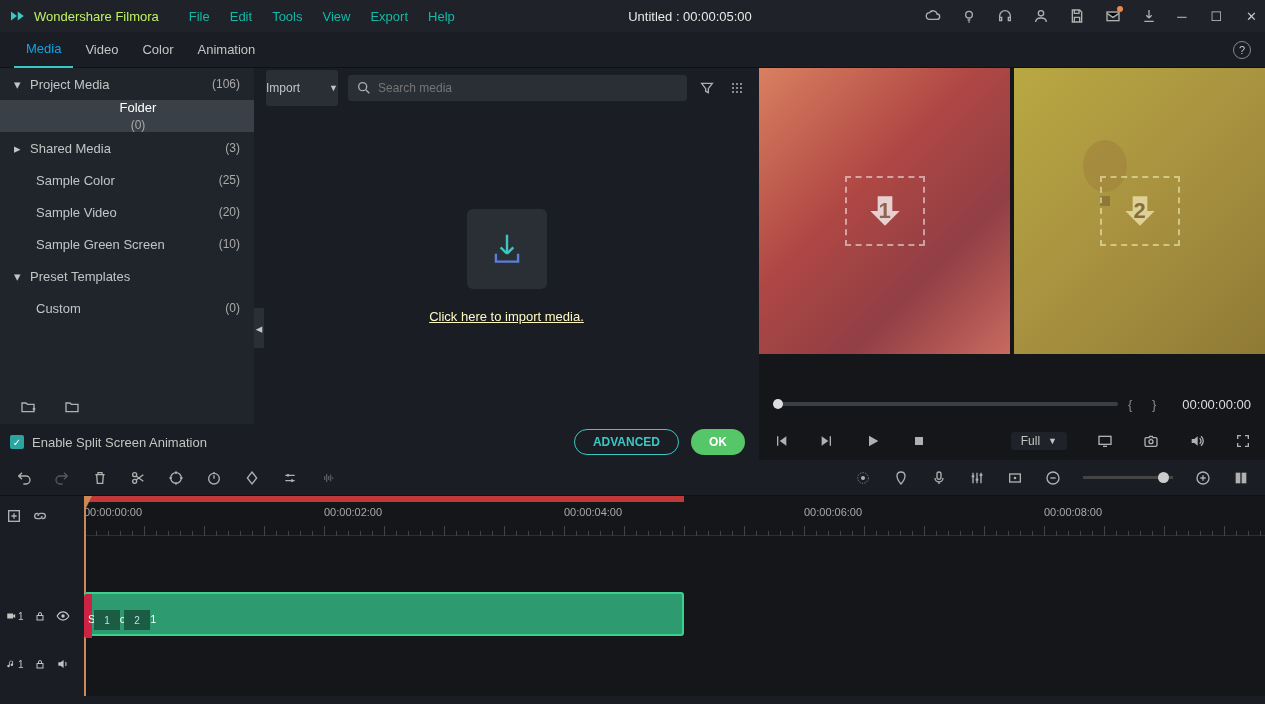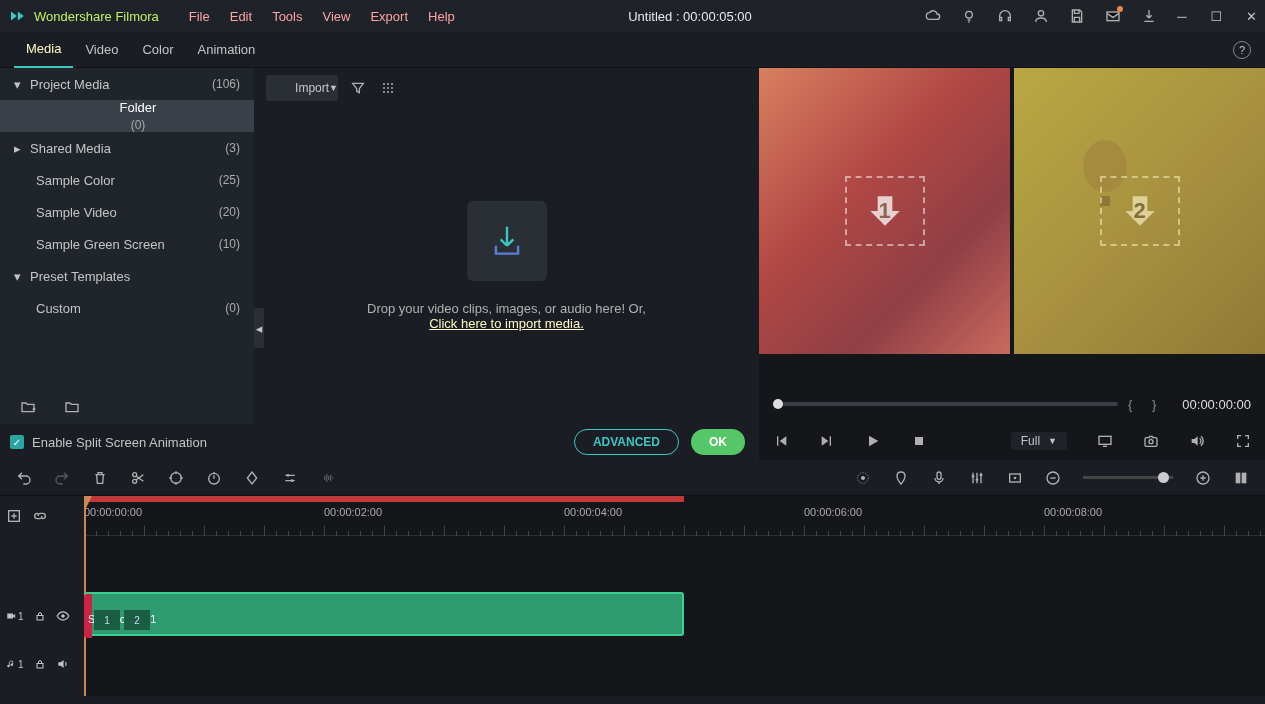--- a/index.html
+++ b/index.html
@@ -1,51 +1,51 @@
 <!DOCTYPE html>
 <html><head>
 <meta charset="utf-8">
 <style>
 * { margin:0; padding:0; box-sizing:border-box; font-family:"Segoe UI",Arial,sans-serif; }
 body { background:#1a1d23; color:#c4c4c4; width:1265px; height:704px; overflow:hidden; font-size:13px; }
 .titlebar { height:32px; background:#1f2228; display:flex; align-items:center; padding:0 8px; }
 .logo { width:18px; height:18px; margin-right:8px; display:flex; align-items:center; }
 .app-name { color:#bef264; font-size:13px; margin-right:30px; }
 .menu { display:flex; gap:20px; }
-.menu-item { color:#fca5a5; cursor:pointer; }
+.menu-item { color:#14b8a6; cursor:pointer; }
 .title-center { flex:1; text-align:center; color:#e8e8e8; }
 .title-icons { display:flex; gap:20px; align-items:center; margin-right:20px; }
 .title-icons svg { width:16px; height:16px; }
 .window-controls { display:flex; gap:24px; }
 .window-controls span { cursor:pointer; color:#c4c4c4; }
 
 .tabs-row { height:36px; background:#1a1d23; display:flex; align-items:center; padding:0 14px; border-bottom:1px solid #0f1115; }
 .tab { padding:0 12px; height:36px; display:flex; align-items:center; cursor:pointer; color:#c4c4c4; }
-.tab.active { color:#fef9c3; border-bottom:2px solid #3cc7c3; }
+.tab.active { color:#0ea5e9; border-bottom:2px solid #3cc7c3; }
 .tabs-row .help { margin-left:auto; width:18px; height:18px; border:1px solid #888; border-radius:50%; display:flex; align-items:center; justify-content:center; font-size:11px; }
 
 .body-row { display:flex; height:392px; }
 .sidebar { width:254px; background:#20252c; display:flex; flex-direction:column; }
 .side-item { height:32px; display:flex; align-items:center; padding:0 14px; cursor:pointer; justify-content:space-between; }
 .side-item .left { display:flex; align-items:center; gap:8px; }
 .side-item.selected { background:#3a4048; color:#fff;flex-direction:column; }
 .side-item .chev { width:8px; display:inline-block; }
 .side-item.child { padding-left:36px; }
 .side-count { color:#aaa; font-size:12px; }
 .sidebar-bottom { margin-top:auto; height:34px; display:flex; align-items:center; gap:28px; padding:0 20px; }
 .splitscreen-row { height:36px; display:flex; align-items:center; padding:0 10px; gap:8px; background:#1a1d23; }
 .checkbox { width:14px; height:14px; background:#2aa5a0; border-radius:2px; display:flex; align-items:center; justify-content:center; font-size:10px; color:#fff; }
 .btn-group { margin-left:auto; display:flex; gap:12px; }
 .btn { height:26px; border-radius:13px; padding:0 18px; display:flex; align-items:center; cursor:pointer; font-size:12px; font-weight:600; }
 .btn.outline { border:1.5px solid #3cc7c3; color:#3cc7c3; background:transparent; }
 .btn.solid { background:#56c768; color:#fff; }
 
 .medpane { width:505px; background:#1a1d23; display:flex; flex-direction:column; }
 .medtools { height:40px; display:flex; align-items:center; padding:0 12px; gap:10px; }
-.import-btn { width:72px; height:26px; background:#2a2f36; border-radius:3px; display:flex; align-items:center; justify-content:flex-end; cursor:pointer; font-size:12px; }
+.import-btn { width:72px; height:36px; background:#2a2f36; border-radius:3px; display:flex; align-items:center; justify-content:space-between; gap:6px; cursor:pointer; font-size:12px; }
 .search { flex:1; height:26px; background:#2a2f36; border-radius:3px; display:flex; align-items:center; padding:0 8px; gap:6px; }
 .search input { background:transparent; border:none; outline:none; color:#c4c4c4; flex:1; font-size:12px; }
 .medtools .iconbtn { width:20px; height:20px; cursor:pointer; display:flex; align-items:center; justify-content:center; }
 .medcenter { flex:1; display:flex; flex-direction:column; align-items:center; justify-content:center; gap:20px; }
 .dropbox { width:80px; height:80px; background:#2a2f36; border-radius:6px; display:flex; align-items:center; justify-content:center; }
 .droptext { text-align:center; color:#b0b0b0; font-size:13px; }
 .droptext a { color:#fef9c3; text-decoration:underline; cursor:pointer; }
 .collapse-handle { position:absolute; left:254px; top:240px; width:10px; height:40px; background:#2a2f36; cursor:pointer; display:flex; align-items:center; justify-content:center; }
 
 .preview { flex:1; background:#14161a; display:flex; flex-direction:column; }
@@ -234,20 +234,27 @@
   </div>
 
   <div class="collapse-handle">◂</div>
 
   <div class="medpane">
     <div class="medtools">
       <div class="import-btn">
           <span>Import</span>
           <span style="font-size:9px">▼</span>
         </div>
+      <div class="search">
+        <svg class="ico" viewBox="0 0 24 24">
+            <circle cx="10" cy="10" r="6" fill="none" stroke="currentColor" stroke-width="2"></circle>
+            <path stroke="currentColor" stroke-width="2" d="M15 15l5 5"></path>
+          </svg>
+        <input placeholder="Search media" style="">
+      </div>
       <span class="iconbtn">
           <svg class="ico" viewBox="0 0 24 24">
             <path fill="none" stroke="currentColor" stroke-width="2" d="M4 5h16l-6 8v6l-4-2v-4z"></path>
           </svg>
         </span>
       <span class="iconbtn">
           <svg class="ico" viewBox="0 0 24 24">
             <circle cx="6" cy="6" r="1.5" fill="currentColor"></circle>
             <circle cx="12" cy="6" r="1.5" fill="currentColor"></circle>
             <circle cx="18" cy="6" r="1.5" fill="currentColor"></circle>
@@ -261,21 +268,20 @@
         </span>
     </div>
     <div class="medcenter">
       <div class="dropbox">
         <svg width="38" height="38" viewBox="0 0 24 24">
             <path fill="none" stroke="#3cc7c3" stroke-width="1.5" d="M12 3v12m0 0l-4-4m4 4l4-4"></path>
             <path fill="none" stroke="#5a7fd8" stroke-width="1.5" d="M5 15v5h14v-5"></path>
           </svg>
       </div>
       <div class="droptext">
-        <div>Drop your video clips, images, or audio here! Or,</div>
         <a>Click here to import media.</a>
       </div>
     </div>
     <div class="splitscreen-row" style="justify-content:flex-end;padding-right:14px">
       <div class="btn-group">
         <div class="btn outline">ADVANCED</div>
         <div class="btn solid">OK</div>
       </div>
     </div>
   </div>

